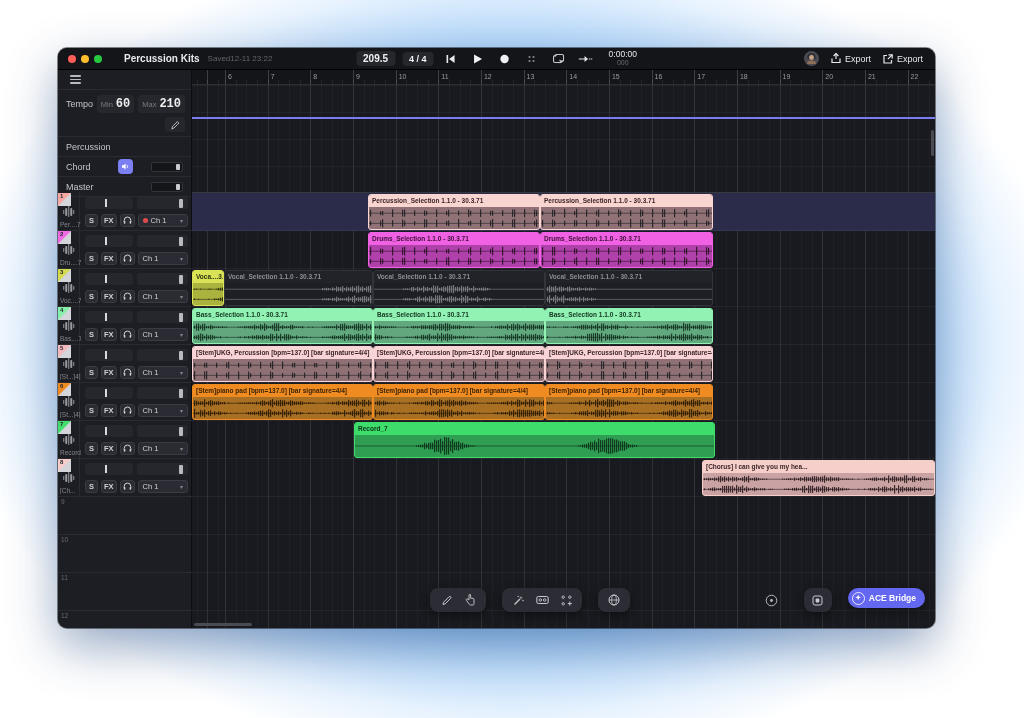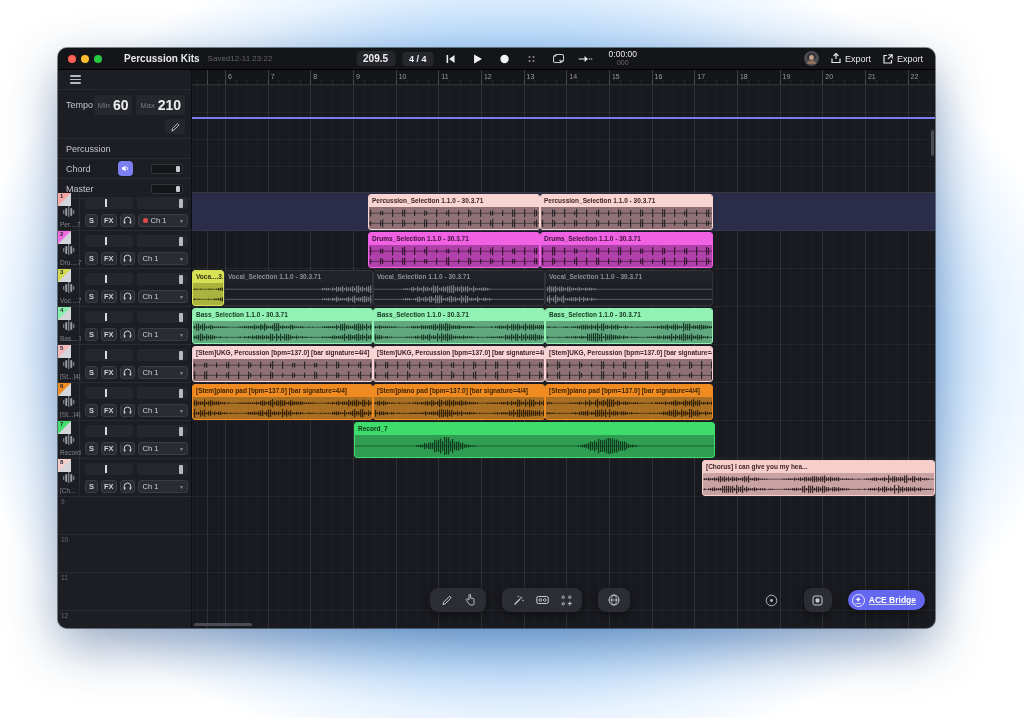--- a/index.html
+++ b/index.html
@@ -38,21 +38,21 @@
   .sb-row { border-bottom:1px solid #2a2b31; position:relative; }
   .hamb { height:20px; display:flex; align-items:center; padding-left:12px; }
   .hamb .bars { width:11px; cursor:pointer; }
   .hamb .bars div { height:1.5px; background:#b9bac1; margin:2px 0; border-radius:1px; }
   .sec-label { font-size:9px; color:#c4c5cc; }
   .tempo-sec { padding:5px 6px 4px 8px; }
   .tempo-line1 { display:flex; align-items:center; justify-content:space-between; }
   .mm { display:flex; gap:4px; }
   .mm-box { background:#26272d; border-radius:3px; padding:2px 4px; display:flex; gap:3px; align-items:center; }
   .mm-box .k { font-size:7.5px; color:#7a7b82; }
-  .mm-box .v { font-size:14px; font-weight:bold; color:#eceded; }
+  .mm-box .v { font-size:12px; font-weight:bold; color:#eceded;font-family:Liberation Mono, monospace; }
   .tempo-line2 { display:flex; justify-content:flex-end; margin-top:4px; }
   .mini-btn { width:20px; height:15px; background:#26272d; border-radius:3px; display:flex; align-items:center; justify-content:center; cursor:pointer; }
   .sig-sec { height:20px; display:flex; align-items:center; padding-left:8px; }
   .mix-row { height:20px; display:flex; align-items:center; padding:0 8px; gap:18px; }
   .mix-row .sec-label { width:34px; }
   .spk-btn { width:15px; height:15px; border-radius:4px; background:#7b7ff2; display:flex; align-items:center; justify-content:center; cursor:pointer; }
   .slider { flex:1; height:10px; background:#141519; border:1px solid #33343b; border-radius:2px; position:relative; cursor:pointer; }
   .slider .hnd { position:absolute; top:1px; bottom:1px; width:4px; background:#c9cad1; border-radius:1px; }
   .mix-spacer { width:15px; }
 
@@ -92,21 +92,21 @@
      background-image: repeating-linear-gradient(180deg, rgba(255,255,255,.04) 0 1px, transparent 1px 27px); }
   .tempo-curve { position:absolute; left:0; right:0; top:32px; height:2px; background:#7a7df0; }
   .rowhl { position:absolute; left:0; right:0; height:38px; }
   .row-sep { position:absolute; left:0; right:0; height:1px; background:rgba(255,255,255,.05); }
   .clip { position:absolute; height:36px; border-radius:3px; overflow:hidden; display:flex; flex-direction:column; }
   .clip-h { height:12px; flex:none; font-size:6.5px; font-weight:bold; line-height:12px; padding-left:3px; white-space:nowrap; overflow:hidden; }
   .clip-b { flex:1; position:relative; }
   .clip-b svg { position:absolute; inset:0; }
 
   
-  .ftb { position:absolute; display:flex; gap:16px; align-items:center; z-index:20;text-decoration:underline; }
+  .ftb { position:absolute; display:flex; gap:16px; z-index:20; }
   .ftb-grp { background:#2c2d34; border-radius:8px; box-shadow:0 3px 10px rgba(0,0,0,.45); display:flex; align-items:center; height:24px; padding:0 4px; }
   .ftb-btn { width:24px; height:22px; display:flex; align-items:center; justify-content:center; border-radius:6px; cursor:pointer; }
   .ace-pill { height:20px; background:#6467f0; border-radius:10px; display:flex; align-items:center; gap:4px; padding:0 9px 0 4px; color:#fff; font-size:8.5px; font-weight:bold; cursor:pointer; box-shadow:0 3px 10px rgba(0,0,0,.4); }
   .ace-ic { width:13px; height:13px; border-radius:50%; border:1px solid rgba(255,255,255,.85); display:flex; align-items:center; justify-content:center; font-size:7px; color:#fff; }
 
   .vscroll { position:absolute; right:1px; top:60px; width:3px; height:26px; background:#4a4b53; border-radius:2px; }
   .hscroll { position:absolute; left:2px; bottom:2px; height:3px; width:58px; background:#4a4b53; border-radius:2px; }
 </style>
 </head>
 <body>

